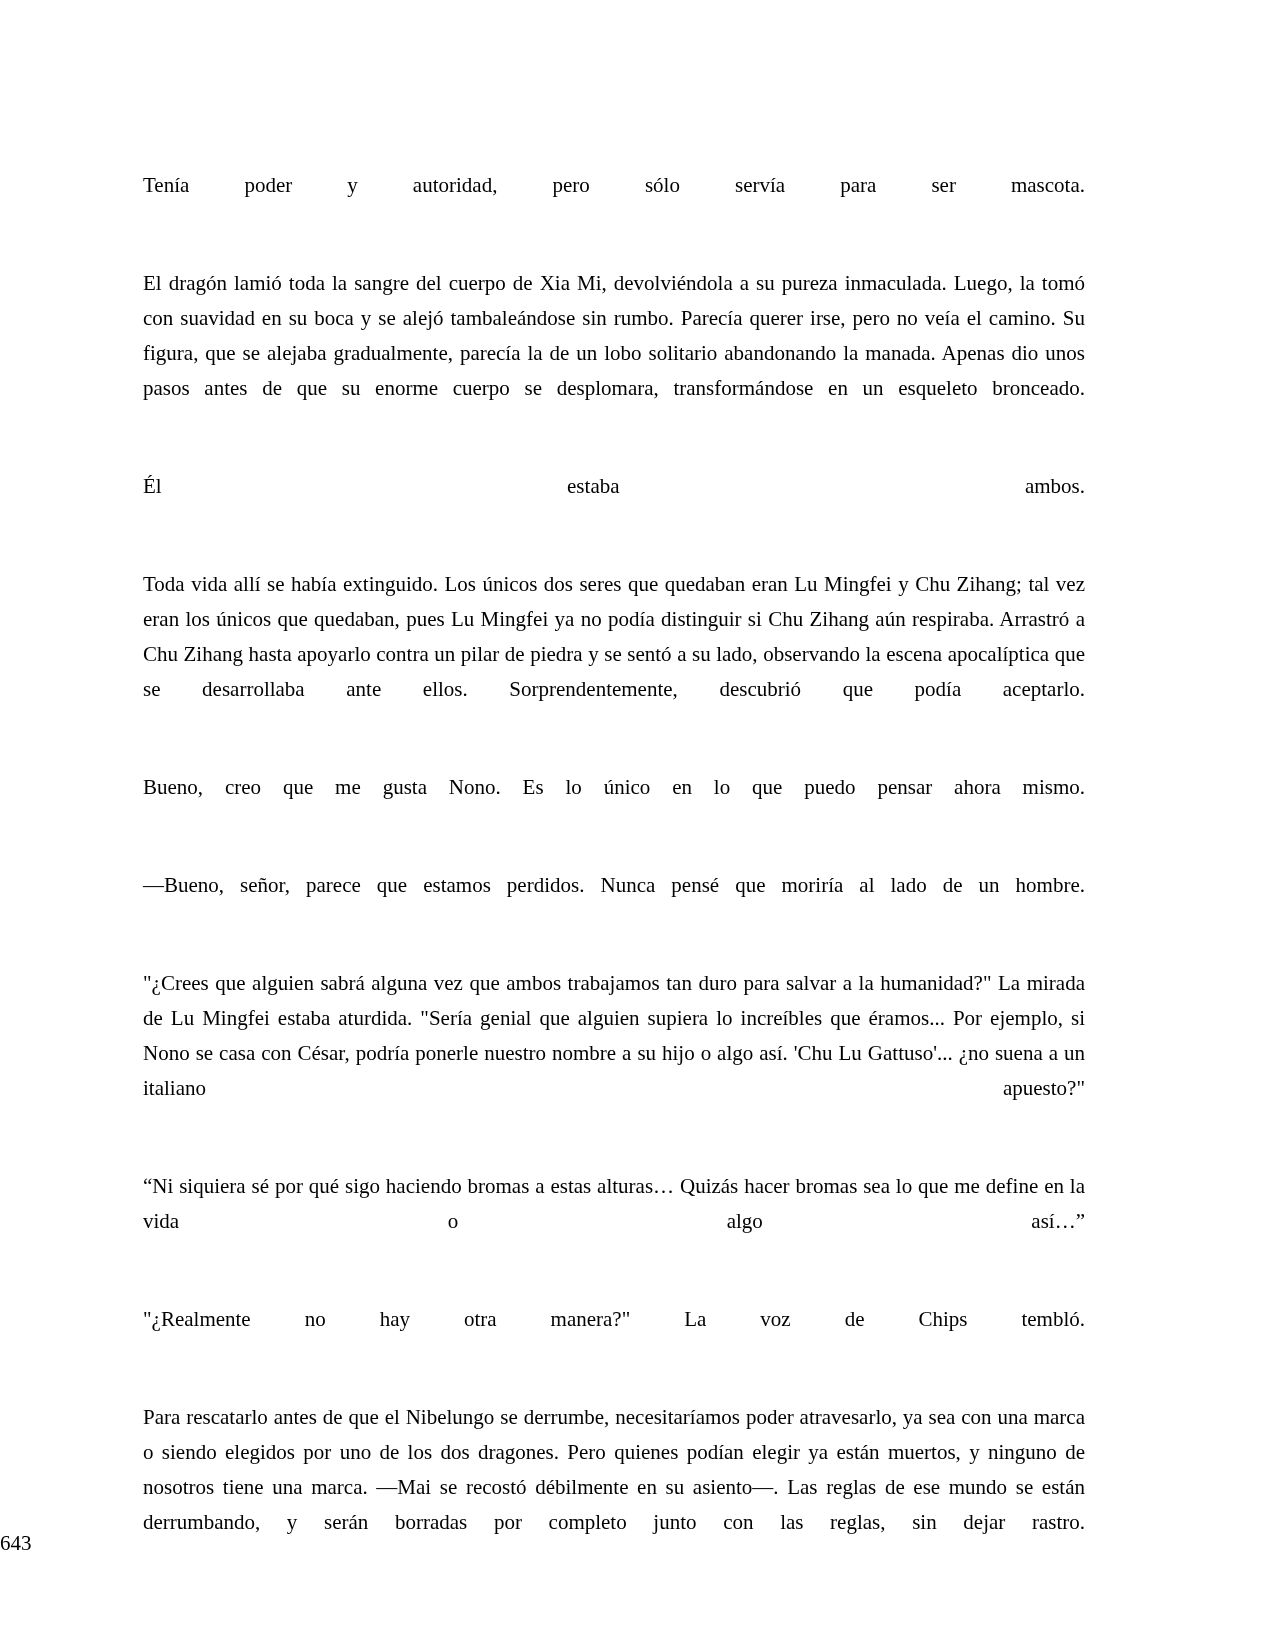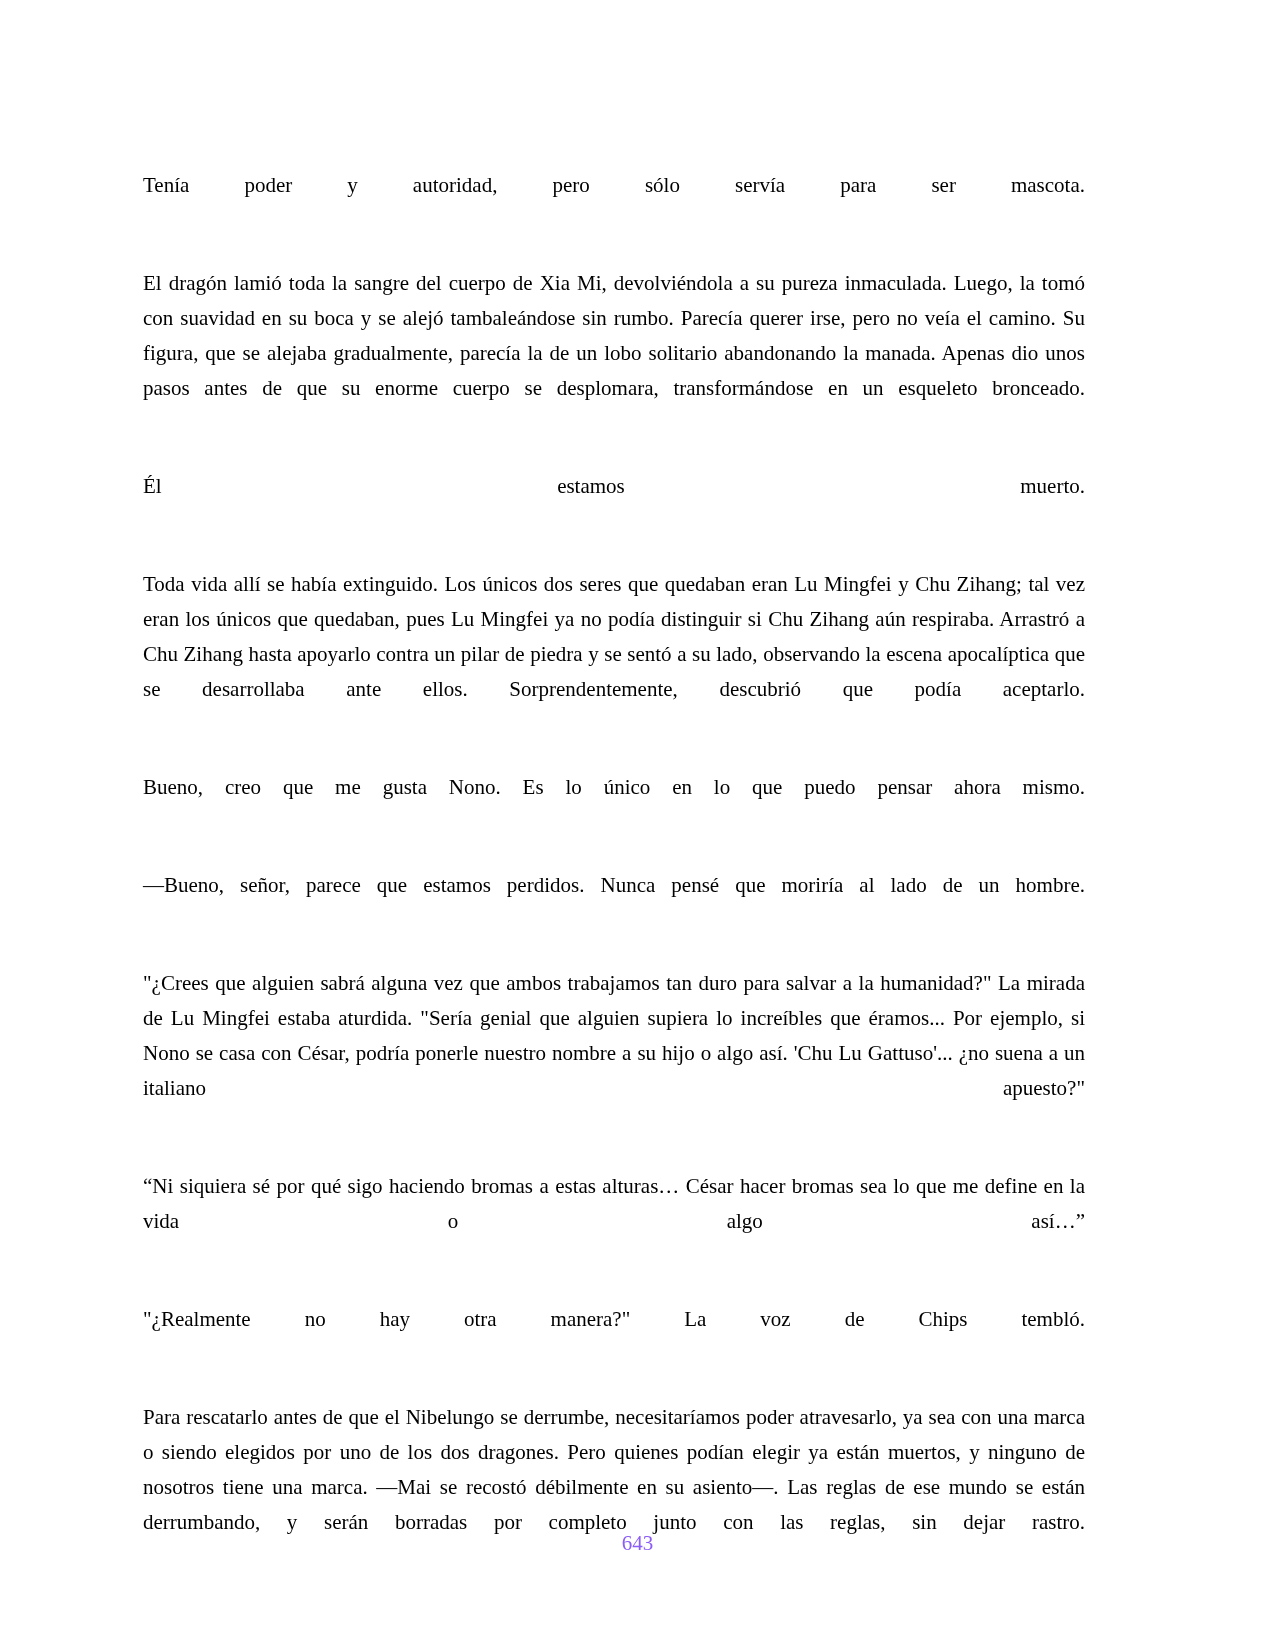--- a/index.html
+++ b/index.html
@@ -47,40 +47,39 @@
     content: "";
     display: inline-block;
     width: 100%;
   }
 
   .page-number {
     position: absolute;
     left: 0;
     right: 0;
     top: 1530px;
-    text-align: center;
     font-family: "Liberation Serif", "DejaVu Serif", serif;
     font-size: 21px;
     line-height: 26px;
-    color: #8b5cf6;
+    color: #000000;
   }
 </style>
 </head>
 <body>
 
 <div class="page">
 
   <div class="text-column">
     <p class="para">Tenía poder y autoridad, pero sólo servía para ser mascota.</p>
     <p class="para">El dragón lamió toda la sangre del cuerpo de Xia Mi, devolviéndola a su pureza inmaculada. Luego, la tomó con suavidad en su boca y se alejó tambaleándose sin rumbo. Parecía querer irse, pero no veía el camino. Su figura, que se alejaba gradualmente, parecía la de un lobo solitario abandonando la manada. Apenas dio unos pasos antes de que su enorme cuerpo se desplomara, transformándose en un esqueleto bronceado.</p>
-    <p class="para">Él estamos muerto.</p>
+    <p class="para">Él estaba ambos.</p>
     <p class="para">Toda vida allí se había extinguido. Los únicos dos seres que quedaban eran Lu Mingfei y Chu Zihang; tal vez eran los únicos que quedaban, pues Lu Mingfei ya no podía distinguir si Chu Zihang aún respiraba. Arrastró a Chu Zihang hasta apoyarlo contra un pilar de piedra y se sentó a su lado, observando la escena apocalíptica que se desarrollaba ante ellos. Sorprendentemente, descubrió que podía aceptarlo.</p>
     <p class="para">Bueno, creo que me gusta Nono. Es lo único en lo que puedo pensar ahora mismo.</p>
     <p class="para">—Bueno, señor, parece que estamos perdidos. Nunca pensé que moriría al lado de un hombre.</p>
     <p class="para">"¿Crees que alguien sabrá alguna vez que ambos trabajamos tan duro para salvar a la humanidad?" La mirada de Lu Mingfei estaba aturdida. "Sería genial que alguien supiera lo increíbles que éramos... Por ejemplo, si Nono se casa con César, podría ponerle nuestro nombre a su hijo o algo así. 'Chu Lu Gattuso'... ¿no suena a un italiano apuesto?"</p>
-    <p class="para">“Ni siquiera sé por qué sigo haciendo bromas a estas alturas… César hacer bromas sea lo que me define en la vida o algo así…”</p>
+    <p class="para">“Ni siquiera sé por qué sigo haciendo bromas a estas alturas… Quizás hacer bromas sea lo que me define en la vida o algo así…”</p>
     <p class="para">"¿Realmente no hay otra manera?" La voz de Chips tembló.</p>
     <p class="para">Para rescatarlo antes de que el Nibelungo se derrumbe, necesitaríamos poder atravesarlo, ya sea con una marca o siendo elegidos por uno de los dos dragones. Pero quienes podían elegir ya están muertos, y ninguno de nosotros tiene una marca. —Mai se recostó débilmente en su asiento—. Las reglas de ese mundo se están derrumbando, y serán borradas por completo junto con las reglas, sin dejar rastro.</p>
   </div>
 
   <div class="page-number">643</div>
 
 </div>
 
 </body></html>

